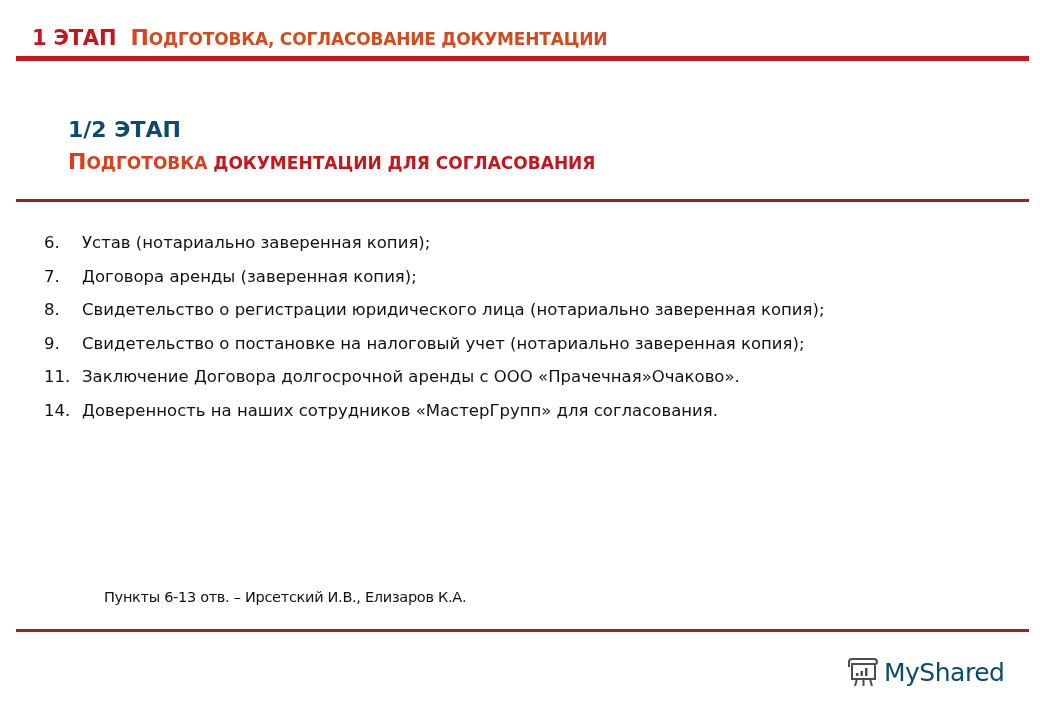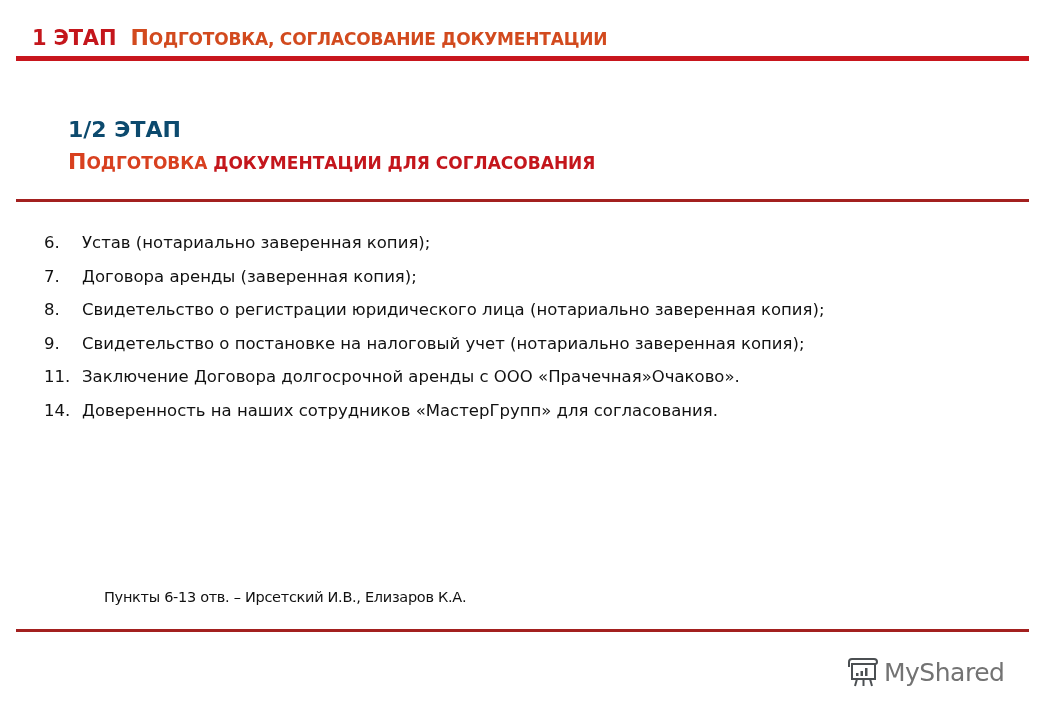--- a/index.html
+++ b/index.html
@@ -43,21 +43,21 @@
     .note {
       position: absolute; left: 104px; top: 577px;
       font-family: "DejaVu Sans", sans-serif; font-size: 14.5px; color: #111111; letter-spacing: -0.3px; margin-top: 12px;
     }
 
     .brand {
       position: absolute; left: 846px; top: 655px; display: flex; align-items: center; gap: 4px;
     }
     .brand-icon { width: 34px; height: 34px; }
     .brand-text {
-      font-family: "DejaVu Sans", sans-serif; font-size: 25px; color: #737373; letter-spacing: -0.5px;
+      font-family: "DejaVu Sans", sans-serif; font-size: 25px; color: #0c4a6e; letter-spacing: -0.5px;
     }
   </style>
 </head>
 <body>
 
 <div class="title-main">
   <span class="t-red">1 ЭТАП</span>&nbsp;&nbsp;<span class="t-orange sc-big">П</span><span class="t-orange sc-small">ОДГОТОВКА, СОГЛАСОВАНИЕ  ДОКУМЕНТАЦИИ</span>
 </div>
 <div class="rule rule-top"></div>
 

